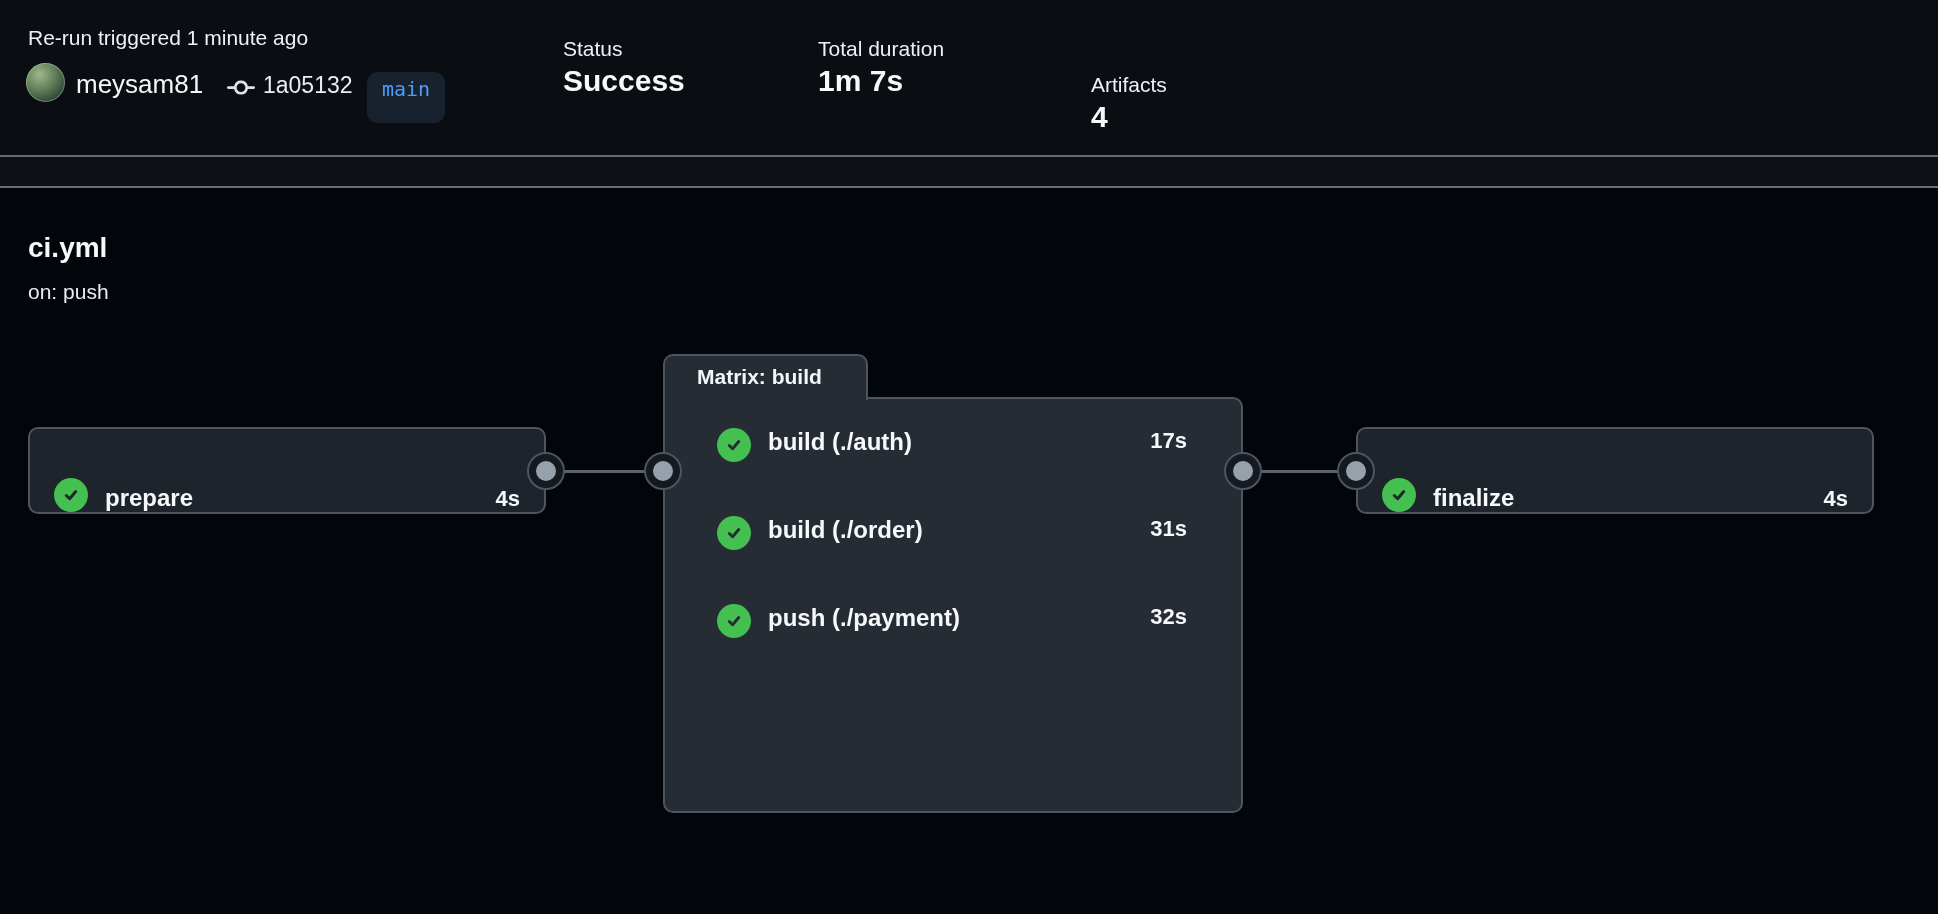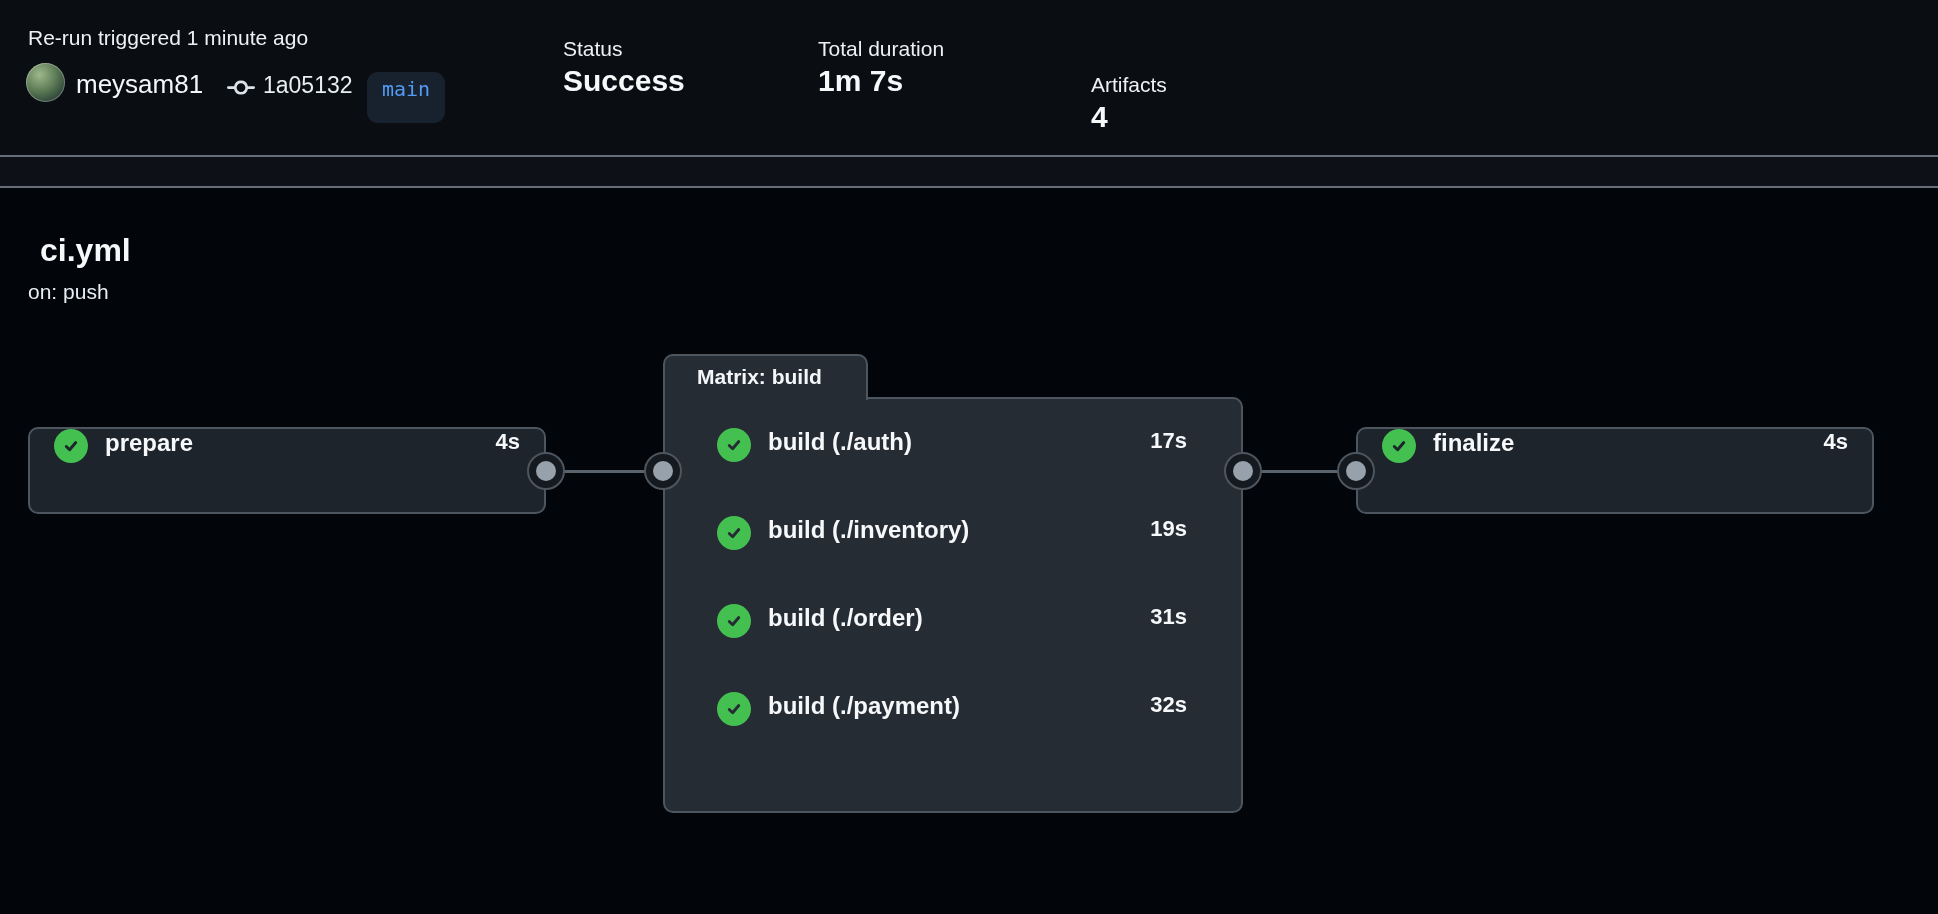--- a/index.html
+++ b/index.html
@@ -31,25 +31,25 @@
   .col-status{left:563px;}
   .col-duration{left:818px;}
   .col-artifacts{left:1091px;margin-top:36px;}
   
   .divider-strip{
     position:absolute;left:0;top:155px;width:1938px;height:33px;box-sizing:border-box;
     background:#0d1117;border-top:2px solid #666d77;border-bottom:2px solid #666d77;
   }
   
   .graph-area{position:absolute;left:0;top:188px;width:1938px;height:726px;background:#02050a;}
-  .wf-name{position:absolute;left:40px;top:44px;font-size:32px;font-weight:bold;color:#f6f8fa;}
+  .wf-name{position:absolute;left:28px;top:44px;font-size:28px;font-weight:bold;color:#f6f8fa;}
   .wf-trigger{position:absolute;left:28px;top:92px;font-size:21px;color:#e9eef3;}
   
   .job-node{
-    position:absolute;box-sizing:border-box;display:flex;align-items:flex-start;
+    position:absolute;box-sizing:border-box;display:flex;align-items:flex-end;
     background:#1e242c;border:2px solid #4d555f;border-radius:10px;
     padding:0 24px 0 24px;z-index:2;
   }
   .node-prepare{left:28px;top:427px;width:518px;height:87px;}
   .node-finalize{left:1356px;top:427px;width:518px;height:87px;}
   .check{
     width:34px;height:34px;border-radius:50%;background:#43c050;flex:0 0 auto;
     display:flex;align-items:center;justify-content:center;margin-right:17px;
   }
   .check svg{display:block;}
@@ -148,47 +148,38 @@
       <div class="matrix-row">
         <span class="check">
           <svg width="20" height="20" viewBox="0 0 16 16" fill="none">
             <path d="M4.2 8.4 L6.9 11 L11.8 5.2" stroke="#262c34" stroke-width="2.3" stroke-linecap="round" stroke-linejoin="round"></path>
           </svg>
         </span>
         <span class="job-label">build (./auth)</span>
         <span class="job-duration">17s</span>
       </div>
 
-      <div class="matrix-row">
-        <span class="check">
-          <svg width="20" height="20" viewBox="0 0 16 16" fill="none">
-            <path d="M4.2 8.4 L6.9 11 L11.8 5.2" stroke="#262c34" stroke-width="2.3" stroke-linecap="round" stroke-linejoin="round"></path>
-          </svg>
-        </span>
-        <span class="job-label">build (./inventory)</span>
-        <span class="job-duration">19s</span>
-      </div>
 
       <div class="matrix-row">
         <span class="check">
           <svg width="20" height="20" viewBox="0 0 16 16" fill="none">
             <path d="M4.2 8.4 L6.9 11 L11.8 5.2" stroke="#262c34" stroke-width="2.3" stroke-linecap="round" stroke-linejoin="round"></path>
           </svg>
         </span>
         <span class="job-label">build (./order)</span>
         <span class="job-duration">31s</span>
       </div>
 
       <div class="matrix-row">
         <span class="check">
           <svg width="20" height="20" viewBox="0 0 16 16" fill="none">
             <path d="M4.2 8.4 L6.9 11 L11.8 5.2" stroke="#262c34" stroke-width="2.3" stroke-linecap="round" stroke-linejoin="round"></path>
           </svg>
         </span>
-        <span class="job-label">build (./payment)</span>
+        <span class="job-label">push (./payment)</span>
         <span class="job-duration">32s</span>
       </div>
 
     </div>
   </div>
 
   <div class="job-node node-finalize">
     <span class="check">
       <svg width="20" height="20" viewBox="0 0 16 16" fill="none">
         <path d="M4.2 8.4 L6.9 11 L11.8 5.2" stroke="#1e242c" stroke-width="2.3" stroke-linecap="round" stroke-linejoin="round"></path>

